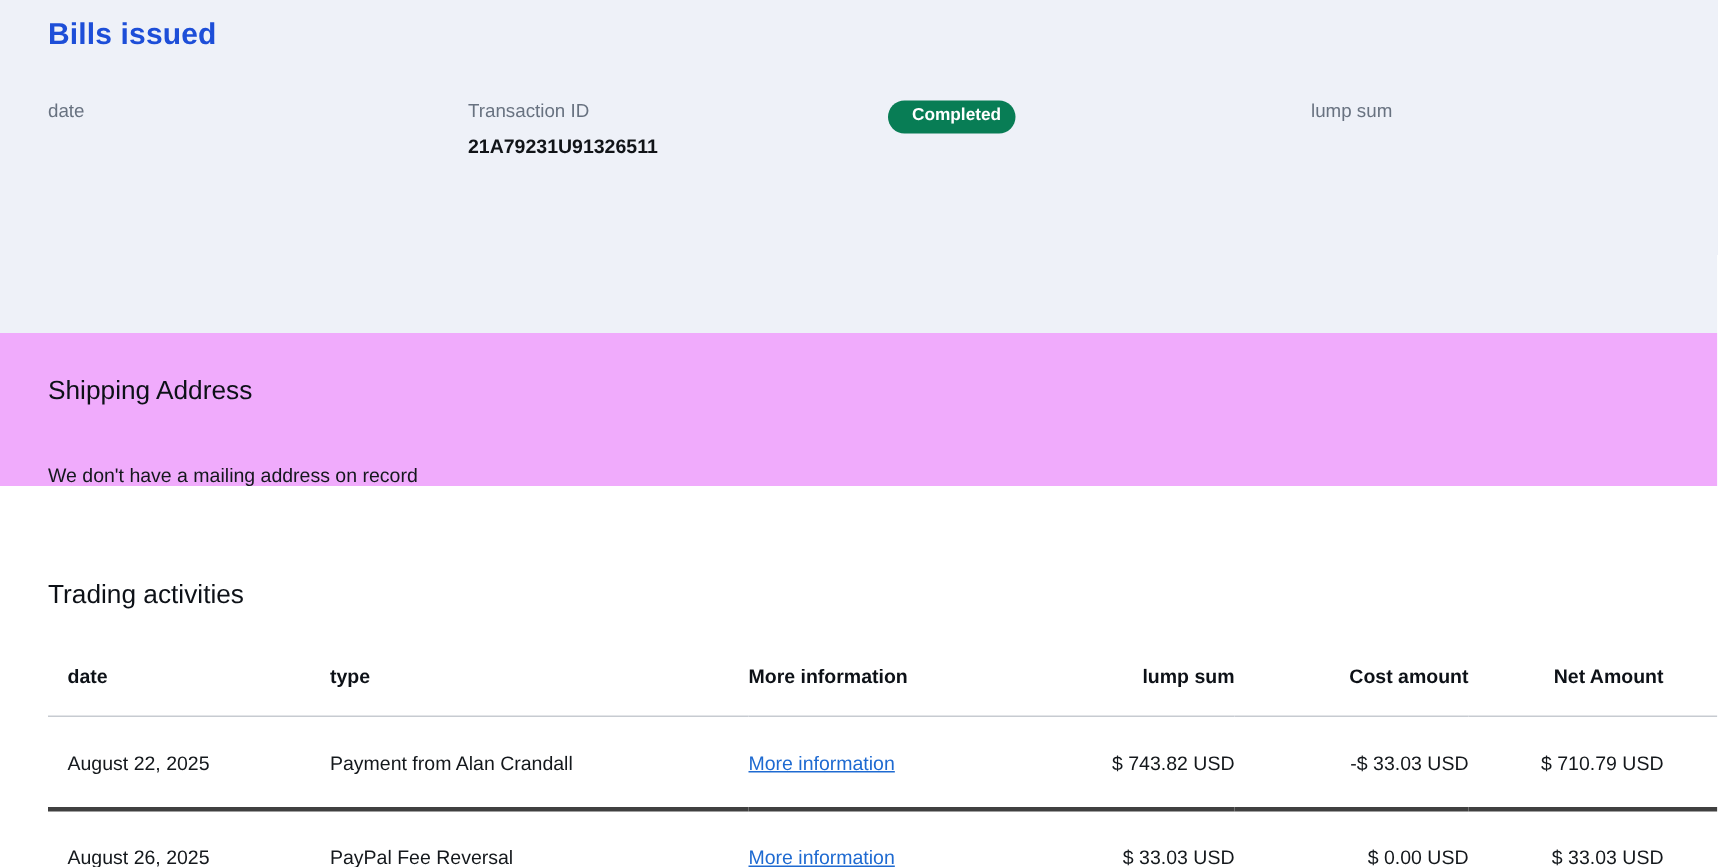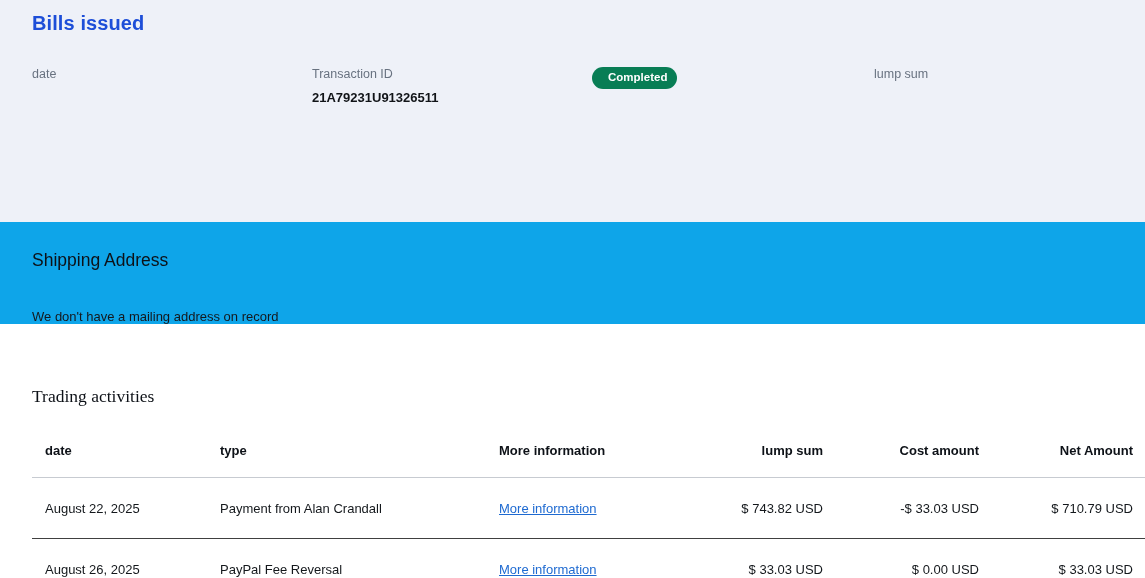--- a/index.html
+++ b/index.html
@@ -49,35 +49,35 @@
     background: #087d55;
     color: #ffffff;
     font-size: 11.5px;
     font-weight: 700;
     padding: 5px 10px 5px 16px;
     border-radius: 11px;
     line-height: 1;
   }
 
   
-  .shipping { padding: 28px 48px 0 32px; background: #0ea5e9; }
+  .shipping { padding: 28px 48px 0 32px; background: #f0abfc; }
   .section-title {
     font-size: 17.5px;
     font-weight: 500;
     color: #0d1117;
   }
   .shipping-message {
     margin-top: 38px;
     font-size: 13px;
     color: #14181c;
   }
 
   
   .trading { padding: 62px 0 0 0; background: #ffffff; }
-  .trading .section-title { padding: 0 32px; font-family: Liberation Serif, serif; }
+  .trading .section-title { padding: 0 32px; }
   table.activities {
     margin: 16px 0 0 32px;
     width: 1113px;
     border-collapse: collapse;
     table-layout: fixed;
   }
   col.c-date { width: 188px; }
   col.c-type { width: 279px; }
   col.c-info { width: 181px; }
   col.c-lump { width: 143px; }
@@ -89,26 +89,26 @@
     color: #0d1117;
     text-align: left;
     padding: 20px 0 19px 0;
     border-bottom: 1px solid #c7cbd1;
     white-space: nowrap;
   }
   td {
     font-size: 13px;
     color: #14181c;
     padding: 23px 0 22px 0;
-    border-bottom: 1px solid #404040;
+    border-bottom: 3px solid #404040;
     white-space: nowrap;
   }
   th.first, td.first { padding-left: 13px; }
   th.num, td.num { text-align: right; }
-  th.last, td.last { padding-right: 12px; }
+  th.last, td.last { padding-right: 36px; }
   a.more-info-link {
     color: #1e6ad1;
     text-decoration: underline;
     cursor: pointer;
   }
 </style>
 </head>
 <body>
 
 <div class="page">

